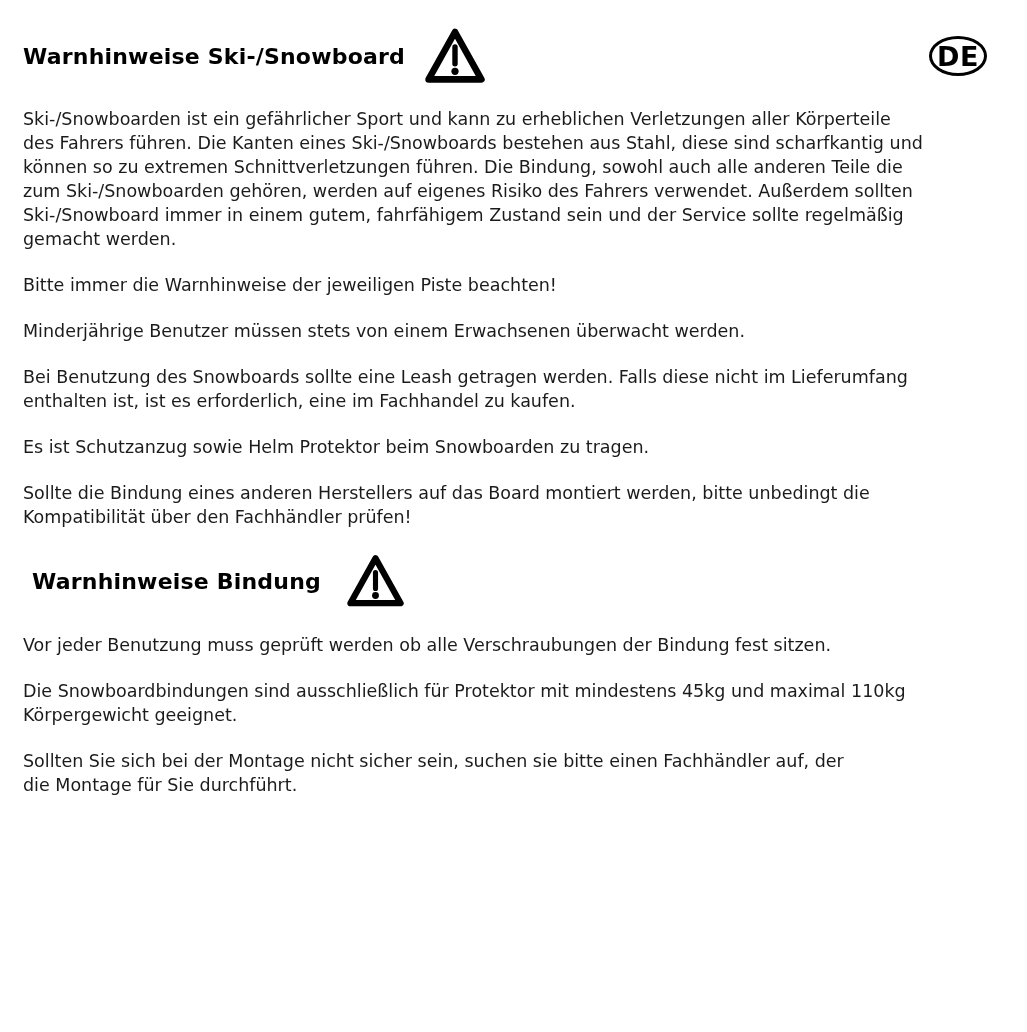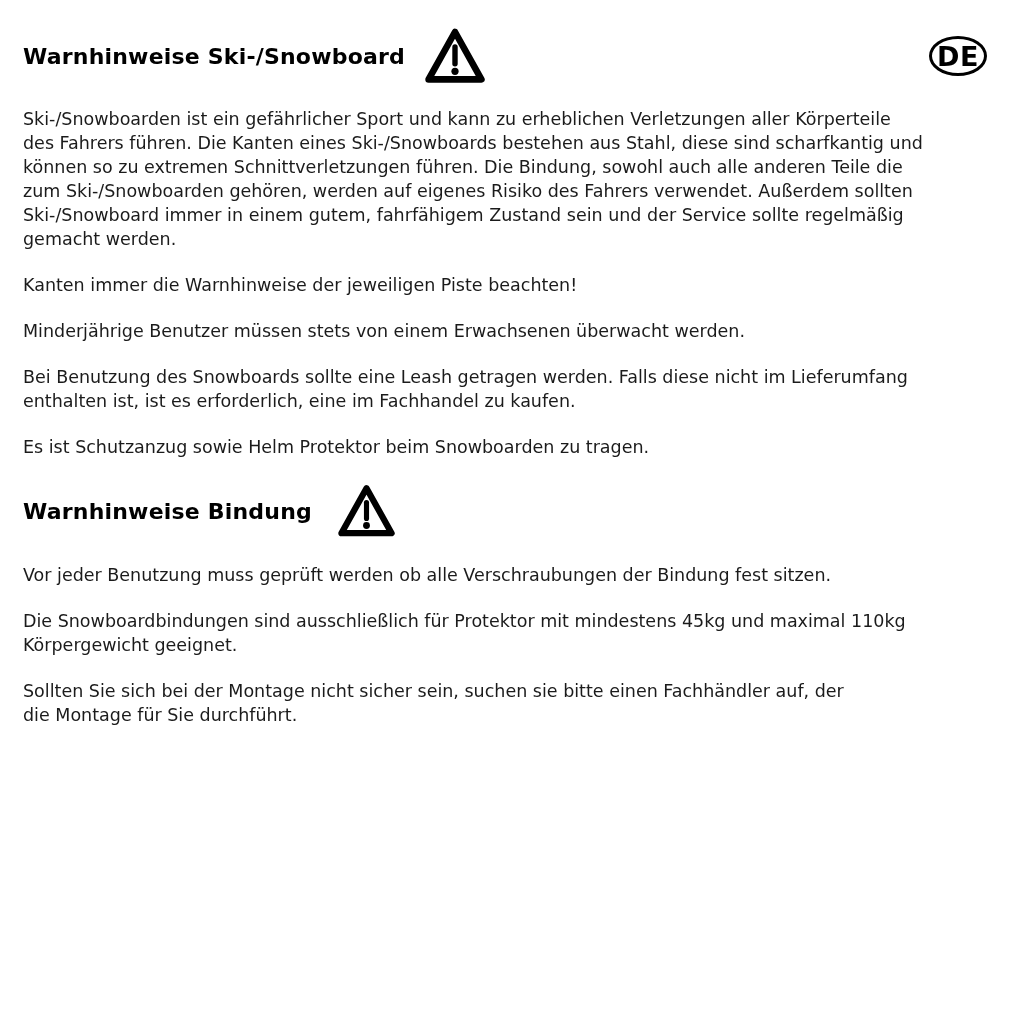--- a/index.html
+++ b/index.html
@@ -24,20 +24,21 @@
   .doc-header {
     display: flex;
     align-items: center;
     gap: 20px;
     height: 58px;
   }
   .doc-header.second {
     gap: 26px;
     height: 60px;
     margin-top: 14px;
+    margin-left: 9px;
   }
   .doc-heading {
     margin: 0;
     font-size: 22px;
     font-weight: bold;
     color: #000000;
     letter-spacing: 0.2px;
     white-space: nowrap;
   }
   .warn-icon svg { display: block; }
@@ -86,25 +87,27 @@
       <span>DE</span>
     </span>
   </header>
 
   <p class="body-text first">Ski-/Snowboarden ist ein gefährlicher Sport und kann zu erheblichen Verletzungen aller Körperteile
 des Fahrers führen. Die Kanten eines Ski-/Snowboards bestehen aus Stahl, diese sind scharfkantig und
 können so zu extremen Schnittverletzungen führen. Die Bindung, sowohl auch alle anderen Teile die
 zum Ski-/Snowboarden gehören, werden auf eigenes Risiko des Fahrers verwendet. Außerdem sollten
 Ski-/Snowboard immer in einem gutem, fahrfähigem Zustand sein und der Service sollte regelmäßig
 gemacht werden.</p>
-  <p class="body-text">Kanten immer die Warnhinweise der jeweiligen Piste beachten!</p>
+  <p class="body-text">Bitte immer die Warnhinweise der jeweiligen Piste beachten!</p>
   <p class="body-text">Minderjährige Benutzer müssen stets von einem Erwachsenen überwacht werden.</p>
   <p class="body-text">Bei Benutzung des Snowboards sollte eine Leash getragen werden. Falls diese nicht im Lieferumfang
 enthalten ist, ist es erforderlich, eine im Fachhandel zu kaufen.</p>
   <p class="body-text">Es ist Schutzanzug sowie Helm Protektor beim Snowboarden zu tragen.</p>
+  <p class="body-text">Sollte die Bindung eines anderen Herstellers auf das Board montiert werden, bitte unbedingt die
+Kompatibilität über den Fachhändler prüfen!</p>
 
   <header class="doc-header second">
     <h2 class="doc-heading">Warnhinweise Bindung</h2>
     <span class="warn-icon warn-icon-2">
       <svg viewBox="0 0 100 96" xmlns="http://www.w3.org/2000/svg">
         <path d="M50 8 L94 87 L6 87 Z" fill="none" stroke="#000000" stroke-width="11" stroke-linejoin="round"></path>
         <path d="M50 33 L50 61" stroke="#000000" stroke-width="9" stroke-linecap="round" fill="none"></path>
         <circle cx="50" cy="73.5" r="6" fill="#000000"></circle>
       </svg>
     </span>

